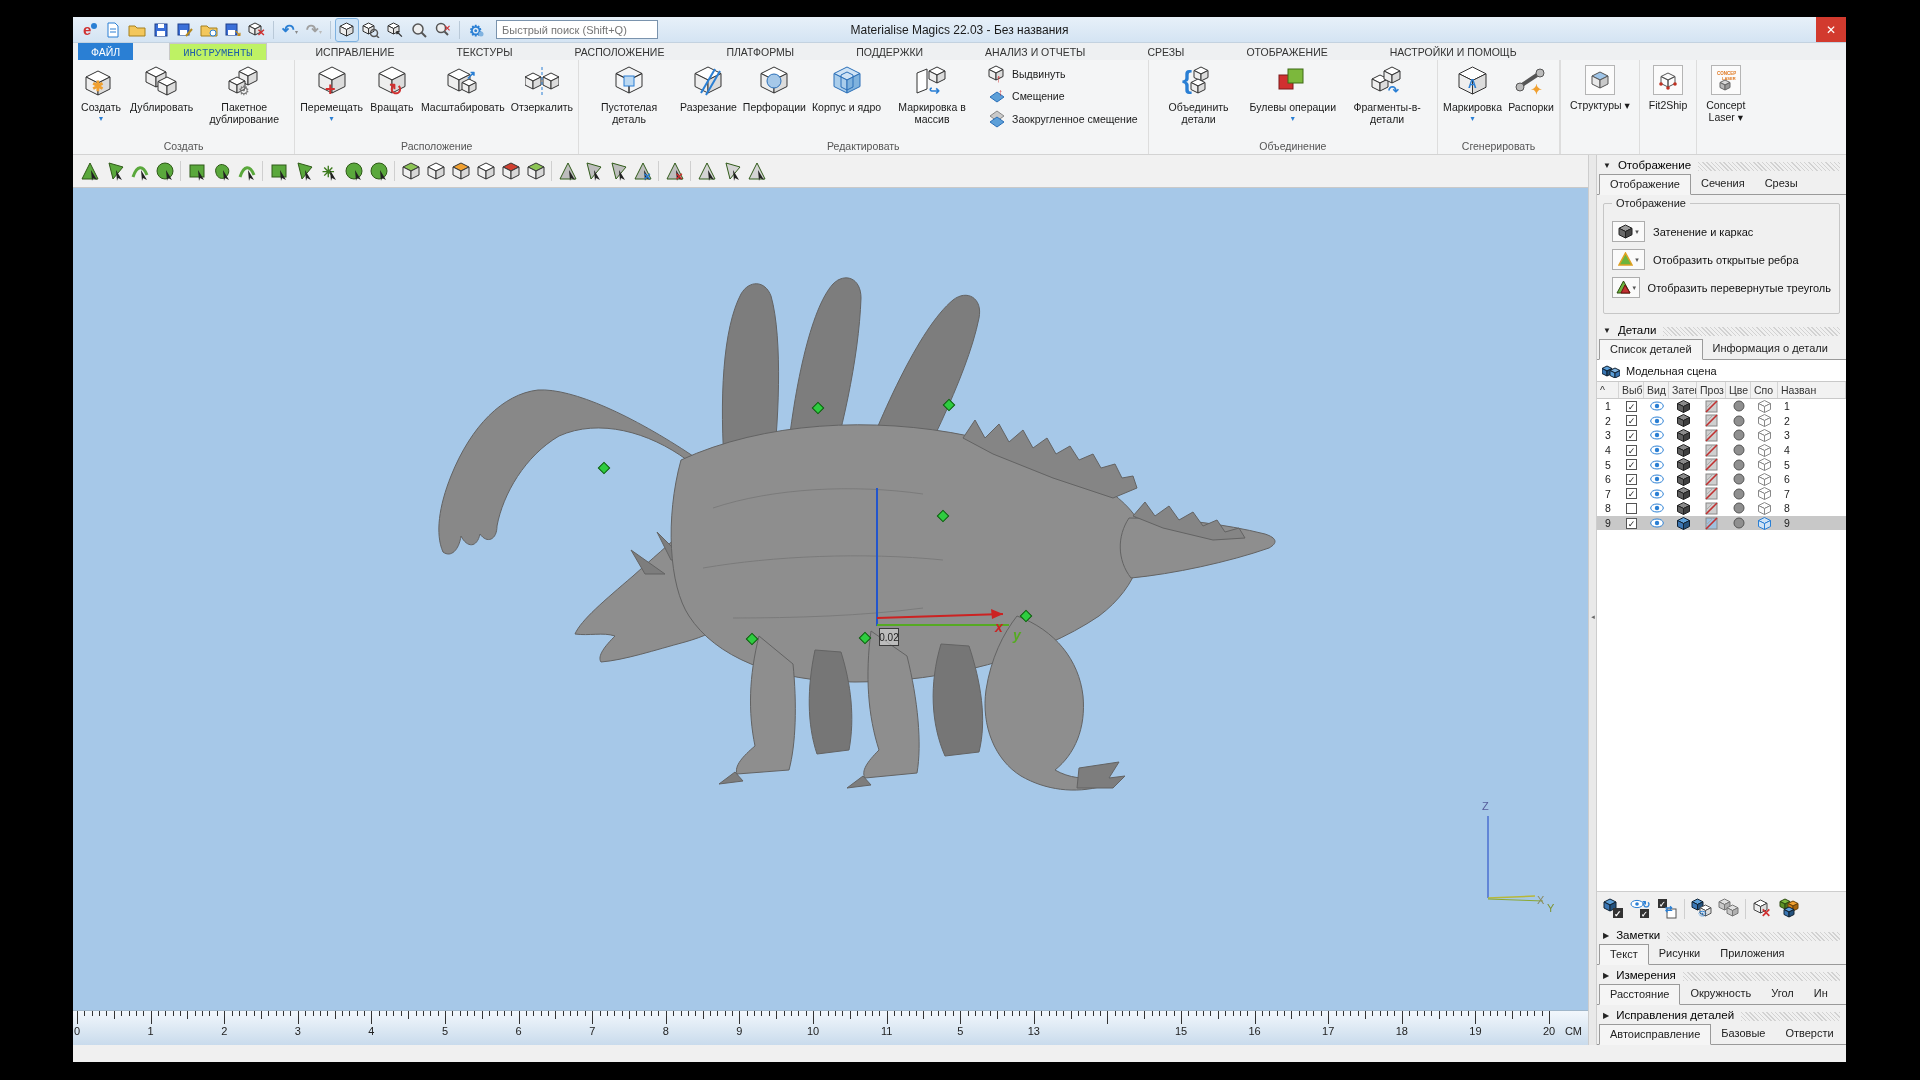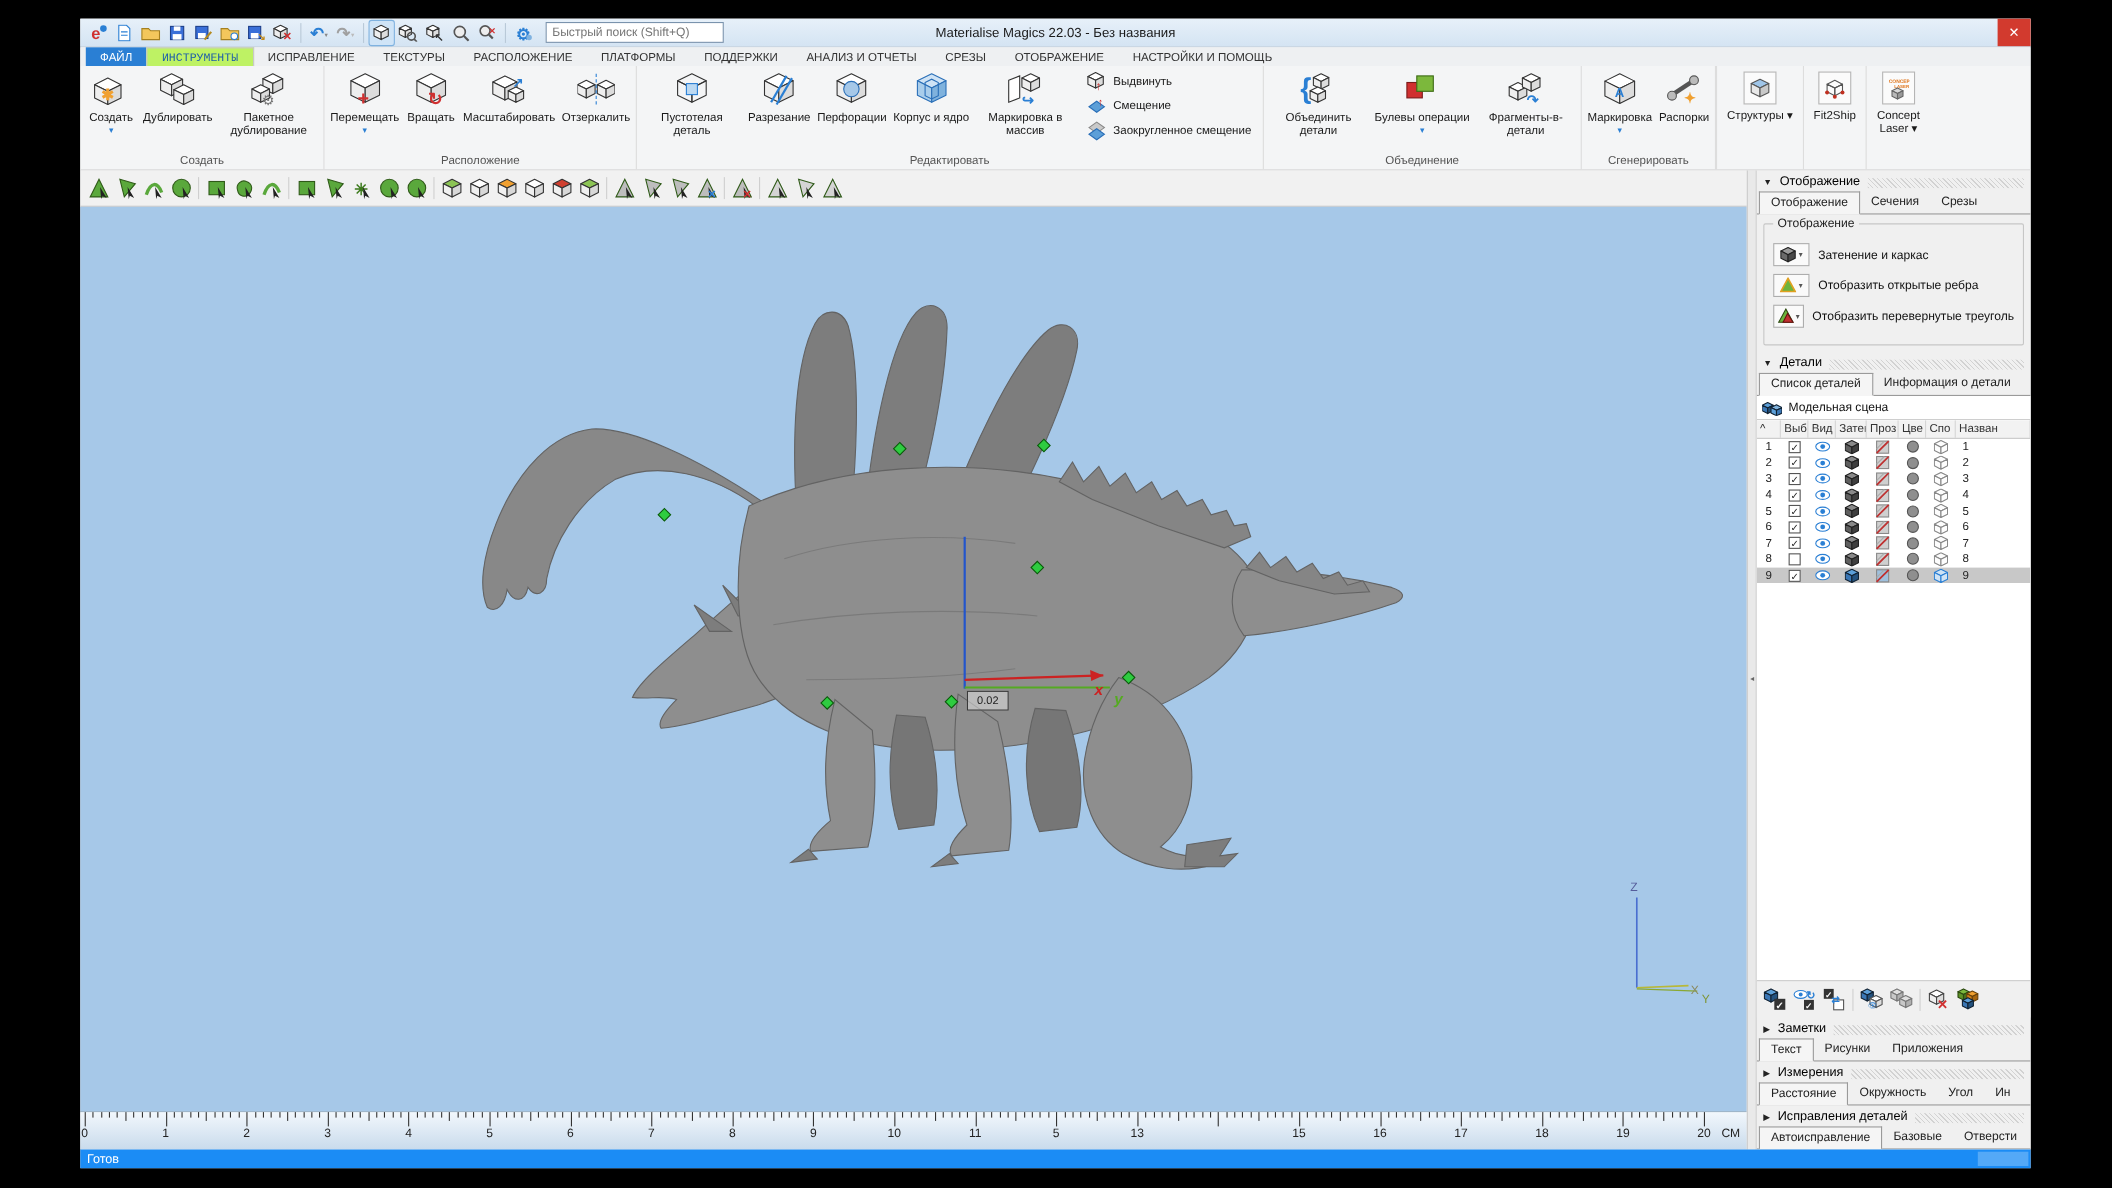--- a/index.html
+++ b/index.html
@@ -18,21 +18,21 @@
   .qsep { width:1px; height:18px; background:#b9c9d8; margin:0 4px; }
   #search-box { width:162px; height:19px; margin-left:8px; border:1px solid #7a93ad;
     background:#fff; font-size:11px; padding:0 5px; color:#333;
     font-family:"Liberation Sans", sans-serif; }
   #title-text { position:absolute; left:50%; transform:translateX(-50%); font-size:12px; color:#1a1a1a; }
   #close-btn { position:absolute; right:0; top:0; width:30px; height:25px; background:#d23a2e;
     color:#fff; display:flex; align-items:center; justify-content:center; font-size:12px; }
 
   
   #tabrow { position:absolute; left:0; top:26px; width:1773px; height:17px;
-    background:#eef0f2; display:flex; align-items:stretch; padding-left:5px; }
+    background:#eef0f2; display:flex; align-items:stretch; padding-left:5px;gap:36px; }
   .rtab { font-size:10.5px; color:#333; padding:2px 13px 1px; display:flex; align-items:center; }
   .rtab.file { background:#2a7fd4; color:#fff; }
   .rtab.sel { background:#bef264; border:1px solid #c8c8c8; border-bottom:none; color:#1f5fa8;font-family:Liberation Mono, monospace; }
 
   
   #ribbon { position:absolute; left:0; top:43px; width:1773px; height:95px;
     background:#f4f5f6; border-bottom:1px solid #d3d3d3; display:flex; }
   .rgroup { display:flex; flex-direction:column; border-right:1px solid #dddddd; padding:1px 2px 0; }
   .rbtns { display:flex; flex:1; align-items:flex-start; }
   .rglabel { text-align:center; font-size:10.5px; color:#555; padding:1px 0 2px; }
@@ -50,21 +50,21 @@
 
   
   #toolrow { position:absolute; left:0; top:138px; width:1515px; height:33px;
     background:#f1f1f1; border-bottom:1px solid #c9c9c9; display:flex; align-items:center;
     padding-left:4px; }
   .tool { width:25px; height:25px; display:flex; align-items:center; justify-content:center; }
   .tsep { width:1px; height:20px; background:#cfcfcf; margin:0 3px; }
 
   
   #viewport { position:absolute; left:0; top:171px; width:1515px; height:822px; background:#a6c8e8; }
-  #origin-label-box { position:absolute; left:806px; top:440px; width:38px; height:18px;
+  #origin-label-box { position:absolute; left:806px; top:440px; width:20px; height:18px;
     border:1px solid #3a3a3a; background:rgba(225,225,225,.55); font-size:10px; color:#222;
     display:flex; align-items:center; justify-content:center; }
 
   
   #ruler { position:absolute; left:0; top:993px; width:1515px; height:35px;
     background:linear-gradient(#f2f7fc,#c9dbec); border-top:1px solid #9fb6ca; overflow:hidden; }
   .tick { position:absolute; top:0; width:1px; background:#333; }
   .tick.major { height:13px; } .tick.mid { height:8px; } .tick.minor { height:5px; }
   .tnum { position:absolute; top:14px; font-size:11px; color:#222; transform:translateX(-50%); }
   #ruler-unit { position:absolute; top:14px; left:1492px; font-size:11px; color:#222; }
@@ -1692,17 +1692,13 @@
           <span class="hatch"></span>
         </div>
         <div class="ptabs">
           <div class="ptab active">Автоисправление</div>
           <div class="ptab">Базовые</div>
           <div class="ptab">Отверсти</div>
         </div>
       </div>
   </div>
 
-  <div id="statusbar">
-    <span>Готов</span>
-    <div id="status-grip"></div>
-  </div>
 </div>
 
 </body></html>

